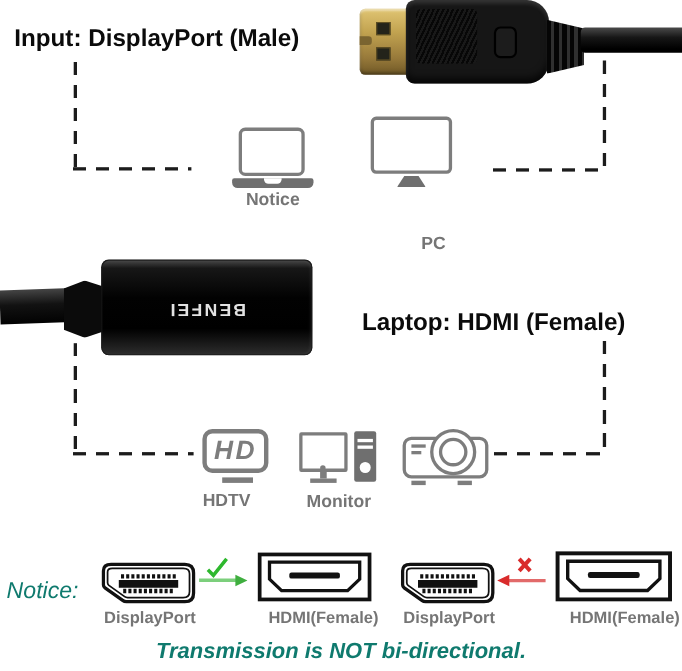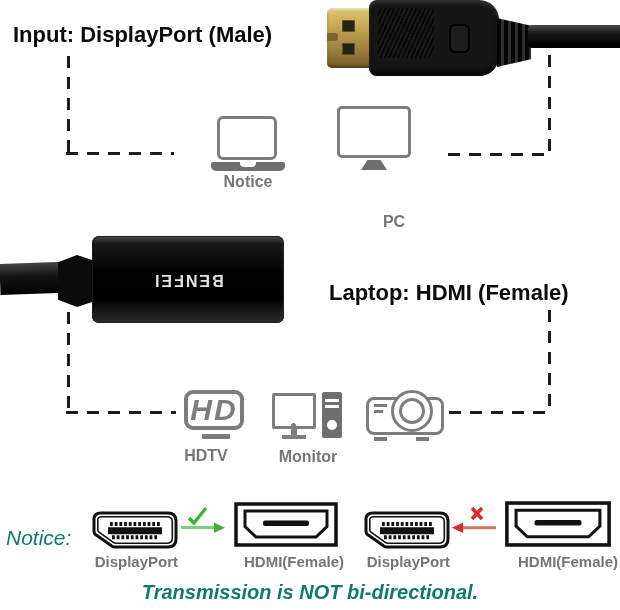--- a/index.html
+++ b/index.html
@@ -59,21 +59,21 @@
   #adapter-relief{left:58px;top:255px;width:38px;height:52px;background:#0b0b0b;
     clip-path:polygon(0 14%,50% 0,100% 12%,100% 88%,50% 100%,0 86%);}
   #adapter-body{left:92px;top:236px;width:192px;height:87px;border-radius:7px;
     background:linear-gradient(180deg,#4c4c4c 0%,#171717 9%,#020202 40%,#000 72%,#2e2e2e 100%);
     box-shadow:inset 0 0 0 1px #1c1c1c, inset -2px 0 3px rgba(255,255,255,.08);
     display:flex;align-items:center;justify-content:center;}
   #adapter-brand{transform:rotate(180deg);color:#e2e2e2;font-weight:bold;font-size:16px;letter-spacing:2px;}
   
   #hdtv-box{left:184px;top:390px;width:60px;height:40px;border:4px solid var(--icon_gray);border-radius:9px;
     display:flex;align-items:center;justify-content:center;}
-  #hdtv-text{font-style:italic;font-weight:bold;font-size:30px;color:var(--icon_gray);letter-spacing:2px;text-align:center;}
+  #hdtv-text{font-style:italic;font-weight:bold;font-size:24px;color:var(--icon_gray);letter-spacing:2px;text-align:center;}
   #hdtv-stand{left:202px;top:434px;width:28px;height:5px;background:var(--icon_gray);}
   #hdtv-label{left:172px;top:447px;width:68px;}
   #monitor-screen{left:272px;top:393px;width:44px;height:36px;border:3.5px solid var(--icon_gray);border-radius:2px;}
   #monitor-dot{left:291px;top:423px;width:5px;height:5px;border-radius:50%;background:var(--icon_gray);}
   #monitor-stem{left:291px;top:429px;width:6px;height:6px;background:var(--icon_gray);}
   #monitor-base{left:282px;top:435px;width:24px;height:4px;background:var(--icon_gray);}
   #tower{left:322px;top:392px;width:20px;height:46px;background:#6f6f6f;border-radius:2px;}
   #tower-line1{left:325px;top:399px;width:14px;height:2.5px;background:#fff;}
   #tower-line2{left:325px;top:405px;width:14px;height:2.5px;background:#fff;}
   #tower-circle{left:327px;top:420px;width:10px;height:10px;border-radius:50%;background:#fff;}

